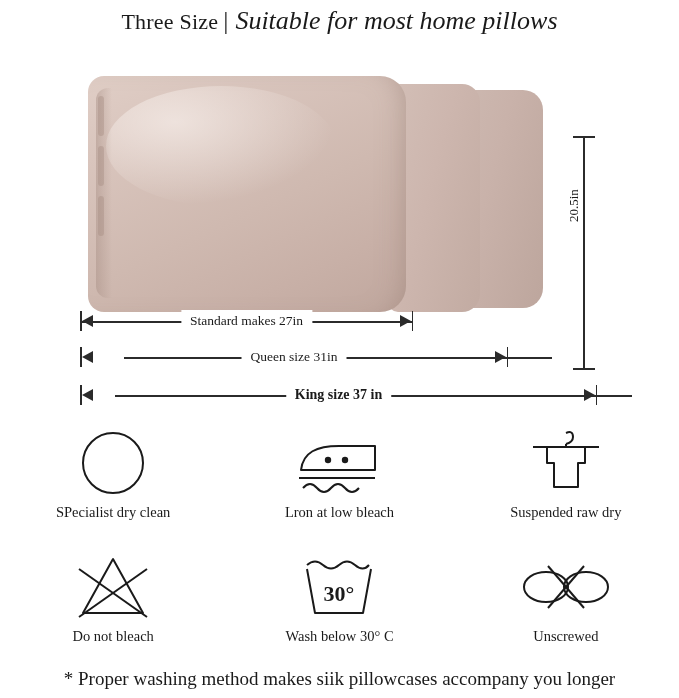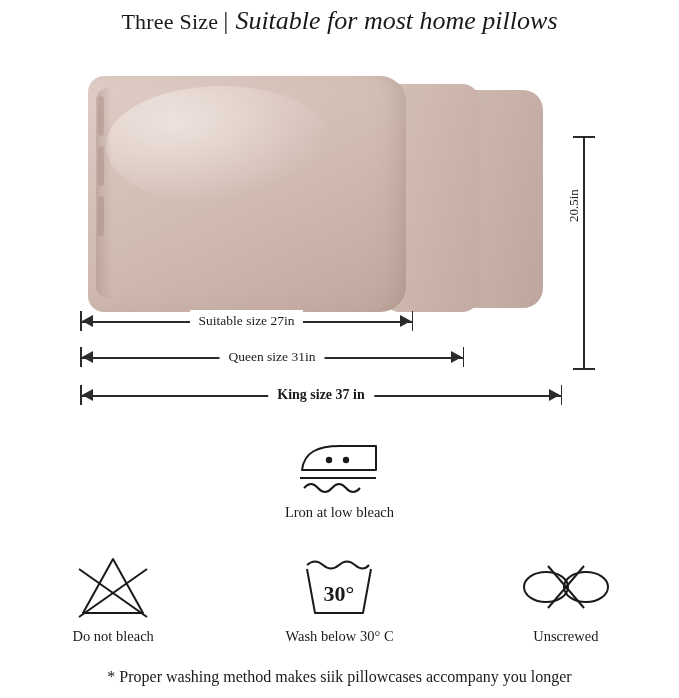--- a/index.html
+++ b/index.html
@@ -179,22 +179,22 @@
     transform: translateX(-50%);
     background: #ffffff;
     padding: 0 9px;
     font-size: 13.5px;
     line-height: 22px;
     white-space: nowrap;
   }
   .dim-text.bold { font-weight: bold; font-size: 14px; }
 
   #dim-standard { left: 80px; top: 310px; width: 333px; }
-  #dim-queen    { left: 80px; top: 346px; width: 384px; }
-  #dim-king     { left: 80px; top: 384px; width: 482px; }
+  #dim-queen    { left: 80px; top: 346px; width: 384px; padding-left: 44px; }
+  #dim-king     { left: 80px; top: 384px; width: 482px; padding-left: 35px; }
 
   
   .care-grid {
     position: absolute;
     top: 424px;
     left: 0;
     width: 679px;
   }
   .care-row {
     display: flex;
@@ -218,21 +218,21 @@
   }
   .care-row-2 { margin-top: 27px; }
 
   
   .footer {
     position: absolute;
     left: 0;
     top: 668px;
     width: 679px;
     text-align: center;
-    font-size: 16px;
+    font-size: 19px;
     white-space: nowrap;
   }
 </style>
 </head>
 <body>
 
 <div class="header">
   <span class="title-main">Three Size</span><span class="title-sep">|</span><span class="title-sub">Suitable for most home pillows</span>
 </div>
 
@@ -251,21 +251,21 @@
   <div class="cap height-cap-bot"></div>
   <div class="height-label">20.5in</div>
 </div>
 
 <div class="dim-row" id="dim-standard">
   <div class="dim-line"></div>
   <div class="dim-tick left"></div>
   <div class="dim-tick right"></div>
   <div class="arrow left"></div>
   <div class="arrow right"></div>
-  <div class="dim-text">Suitable size 27in</div>
+  <div class="dim-text">Standard makes 27in</div>
 </div>
 
 <div class="dim-row" id="dim-queen">
   <div class="dim-line"></div>
   <div class="dim-tick left"></div>
   <div class="dim-tick right"></div>
   <div class="arrow left"></div>
   <div class="arrow right"></div>
   <div class="dim-text">Queen size 31in</div>
 </div>
@@ -276,34 +276,53 @@
   <div class="dim-tick right"></div>
   <div class="arrow left"></div>
   <div class="arrow right"></div>
   <div class="dim-text bold">King size 37 in</div>
 </div>
 
 <div class="care-grid">
 
   <div class="care-row">
 
+    <div class="care-cell">
+      <div class="care-icon">
+        <svg width="70" height="70" viewBox="0 0 70 70">
+          <circle cx="35" cy="35" r="30" fill="none" stroke="#1a1a1a" stroke-width="2"></circle>
+        </svg>
+      </div>
+      <div class="care-label">SPecialist dry clean</div>
+    </div>
 
     <div class="care-cell">
       <div class="care-icon">
         <svg width="112" height="70" viewBox="0 0 112 70">
           <path d="M18 42 C20 24, 34 18, 56 18 L92 18 L92 42 Z" fill="none" stroke="#1a1a1a" stroke-width="2" stroke-linejoin="round"></path>
           <circle cx="45" cy="32" r="3.2" fill="#1a1a1a"></circle>
           <circle cx="62" cy="32" r="3.2" fill="#1a1a1a"></circle>
           <path d="M16 50 L92 50" stroke="#1a1a1a" stroke-width="2"></path>
           <path d="M20 60 q7 -8 14 0 q7 8 14 0 q7 -8 14 0 q7 8 14 0" fill="none" stroke="#1a1a1a" stroke-width="2"></path>
         </svg>
       </div>
       <div class="care-label">Lron at low bleach</div>
     </div>
 
+    <div class="care-cell">
+      <div class="care-icon">
+        <svg width="90" height="76" viewBox="0 0 90 76">
+          <path d="M45 8 q7 -3 7 4 q0 5 -7 7" fill="none" stroke="#1a1a1a" stroke-width="2"></path>
+          <path d="M12 22 L78 22" stroke="#1a1a1a" stroke-width="2"></path>
+          <path d="M45 19 L45 23" stroke="#1a1a1a" stroke-width="2"></path>
+          <path d="M26 22 L26 38 L33 38 L33 62 L57 62 L57 38 L64 38 L64 22" fill="none" stroke="#1a1a1a" stroke-width="2" stroke-linejoin="round"></path>
+        </svg>
+      </div>
+      <div class="care-label">Suspended raw dry</div>
+    </div>
 
   </div>
 
   <div class="care-row care-row-2">
 
     <div class="care-cell">
       <div class="care-icon">
         <svg width="92" height="72" viewBox="0 0 92 72">
           <path d="M46 8 L16 62 L76 62 Z" fill="none" stroke="#1a1a1a" stroke-width="2" stroke-linejoin="round"></path>
           <path d="M12 18 L80 66" stroke="#1a1a1a" stroke-width="2"></path>

